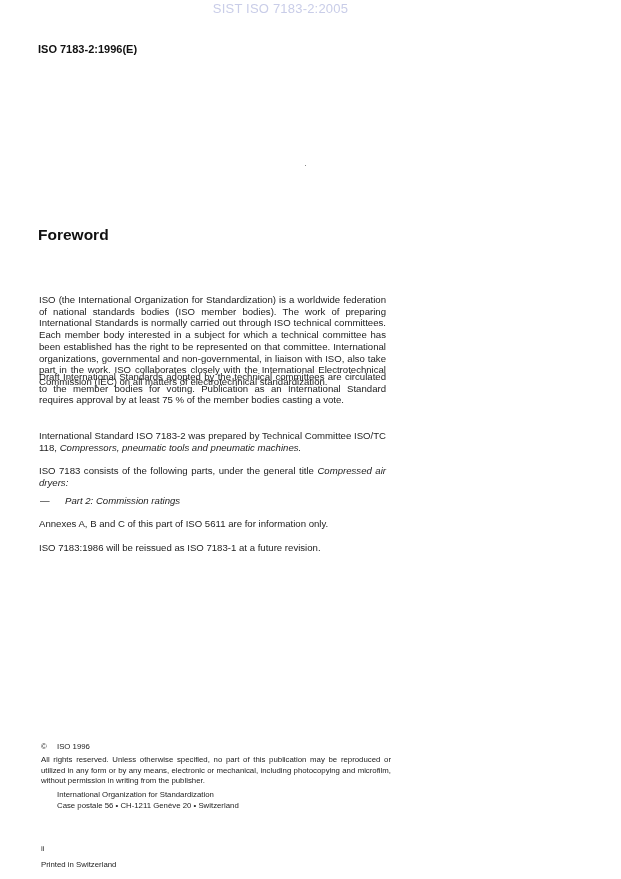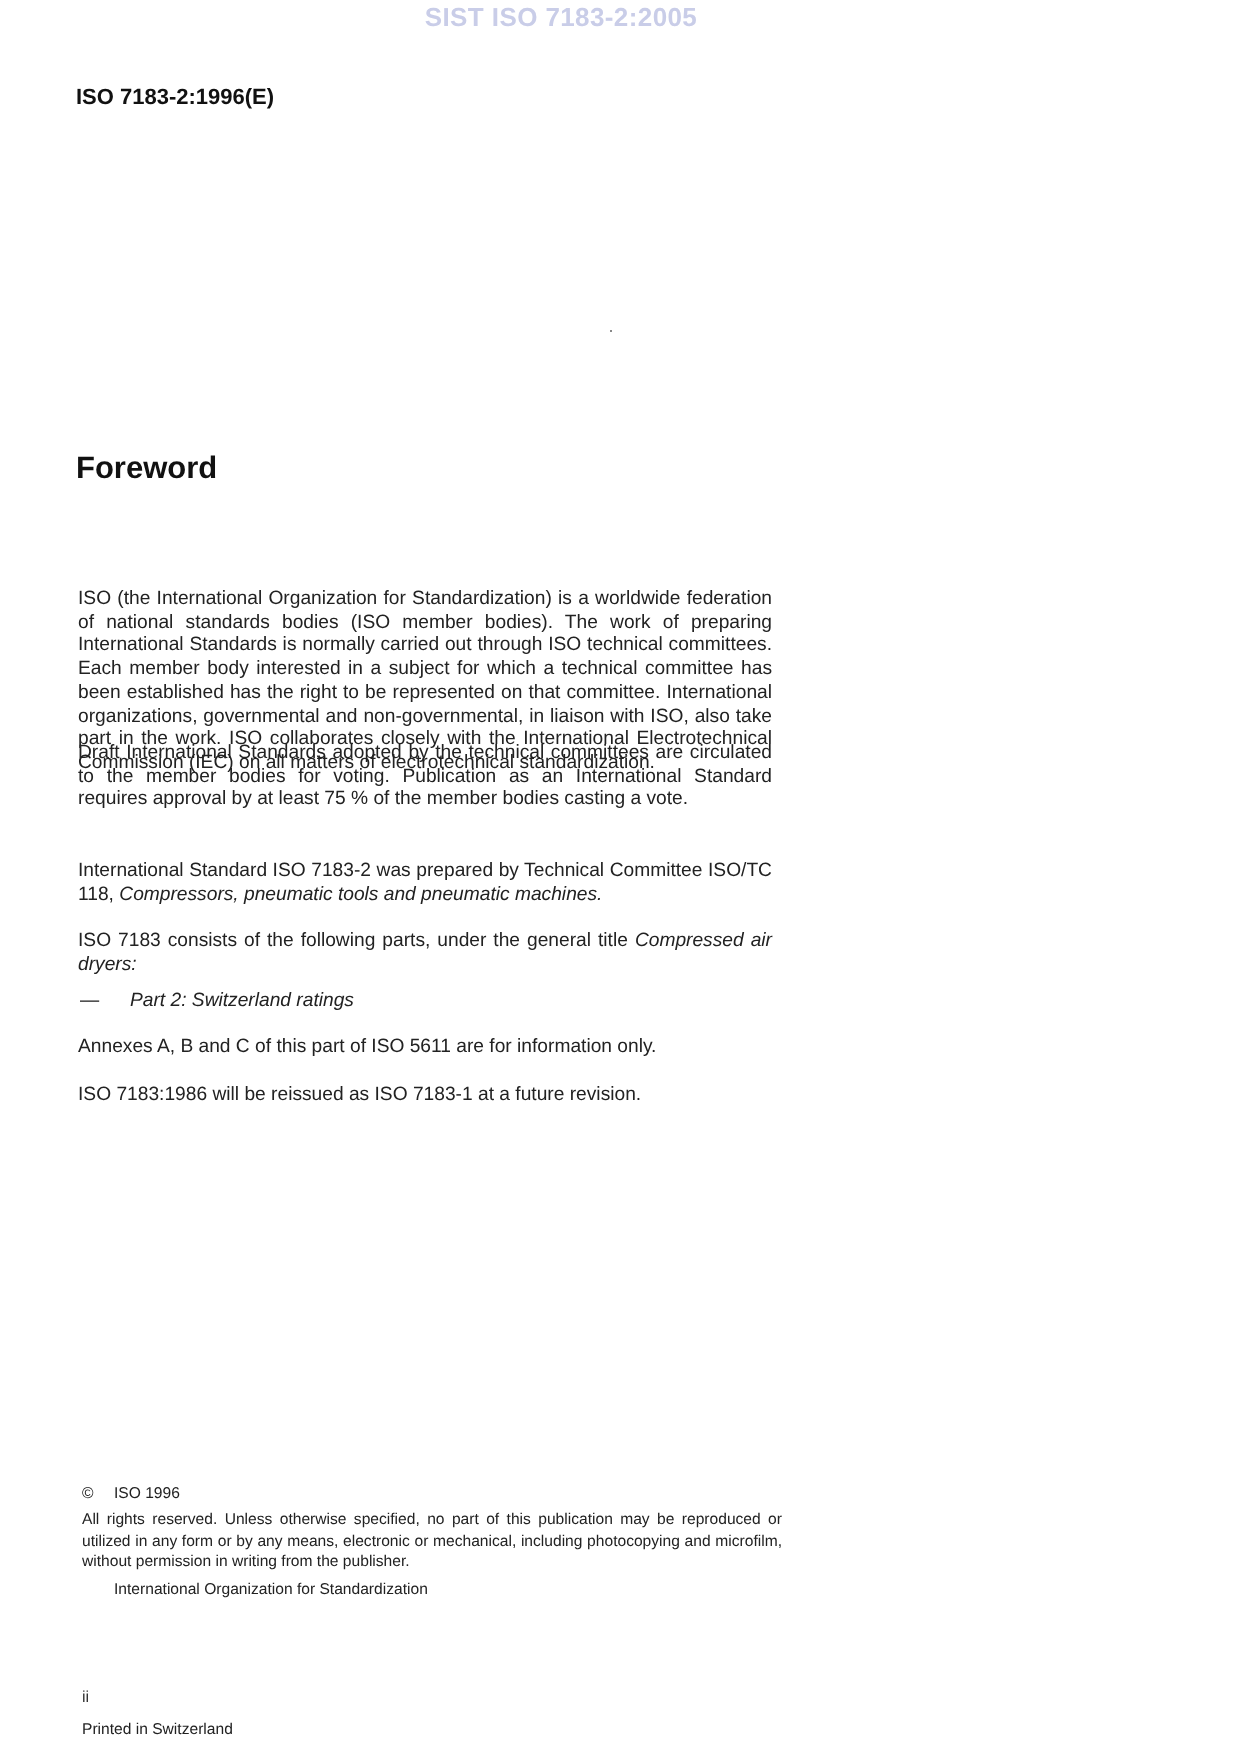--- a/index.html
+++ b/index.html
@@ -1,19 +1,19 @@
 <!DOCTYPE html>
 <html><head>
 <meta charset="utf-8">
 <style>
   html, body { margin: 0; padding: 0; background: #ffffff; }
   body { width: 621px; height: 879px; position: relative; overflow: hidden;
          font-family: "Liberation Sans", sans-serif; color: #1a1a1a; }
   .watermark { position: absolute; top: 0; left: 0; width: 561px; text-align: center;
-               font-size: 13px; font-weight: bold; color: #c9cde8; letter-spacing: 0.2px; top: 1px; }
+               font-size: 13px; font-weight: normal; color: #c9cde8; letter-spacing: 0.2px; top: 1px; }
   .doc-id { position: absolute; left: 38px; top: 43px; font-size: 11px; font-weight: bold; color: #111; }
   .dot { position: absolute; left: 305px; top: 165px; width: 1px; height: 1px; background: #888; }
   .title { position: absolute; left: 38px; top: 226px; font-size: 15.5px; font-weight: bold; color: #111; }
   .body { position: absolute; left: 39px; width: 347px; font-size: 9.6px; line-height: 11.7px;
           text-align: justify; color: #222; }
   .body p { margin: 0; }
   .p1 { top: 254px; margin-top: 40px; }
   .p2 { top: 371px; }
   .p3 { top: 430px; }
   .p4 { top: 465px; }
@@ -51,36 +51,37 @@
 
 <div class="body p3">
   <p><span>International Standard ISO 7183-2 was prepared by Technical Committee ISO/TC 118, </span><em>Compressors, pneumatic tools and pneumatic machines.</em></p>
 </div>
 
 <div class="body p4">
   <p><span>ISO 7183 consists of the following parts, under the general title </span><em>Compressed air dryers:</em></p>
 </div>
 
 <div class="body p5">
-  <p><span class="dash">—</span><em>Part 2: Switzerland ratings</em></p>
+  <p><span class="dash">—</span><em>Part 2: Commission ratings</em></p>
 </div>
 
 <div class="body p6">
   <p>Annexes A, B and C of this part of ISO 5611 are for information only.</p>
 </div>
 
 <div class="body p7">
   <p>ISO 7183:1986 will be reissued as ISO 7183-1 at a future revision.</p>
 </div>
 
 <div class="foot f1">
   <span class="copy-sym">©</span><span>ISO 1996</span>
 </div>
 
 <div class="foot f2">All rights reserved. Unless otherwise specified, no part of this publication may be reproduced or utilized in any form or by any means, electronic or mechanical, including photocopying and microfilm, without permission in writing from the publisher.</div>
 
 <div class="foot f3">
   <div>International Organization for Standardization</div>
+  <div>Case postale 56 • CH-1211 Genève 20 • Switzerland</div>
 </div>
 
 <div class="foot f4">Printed in Switzerland</div>
 
 <div class="pagenum">ii</div>
 
 </body></html>

